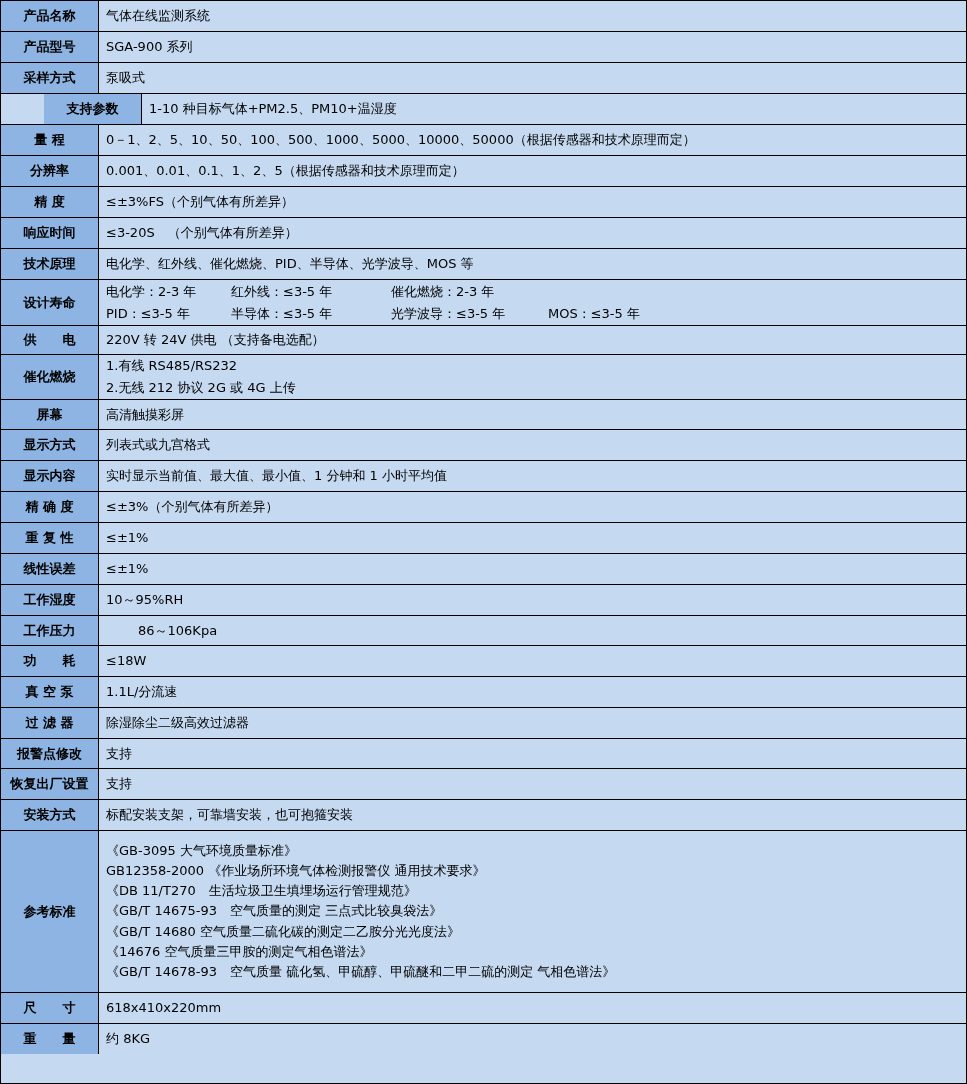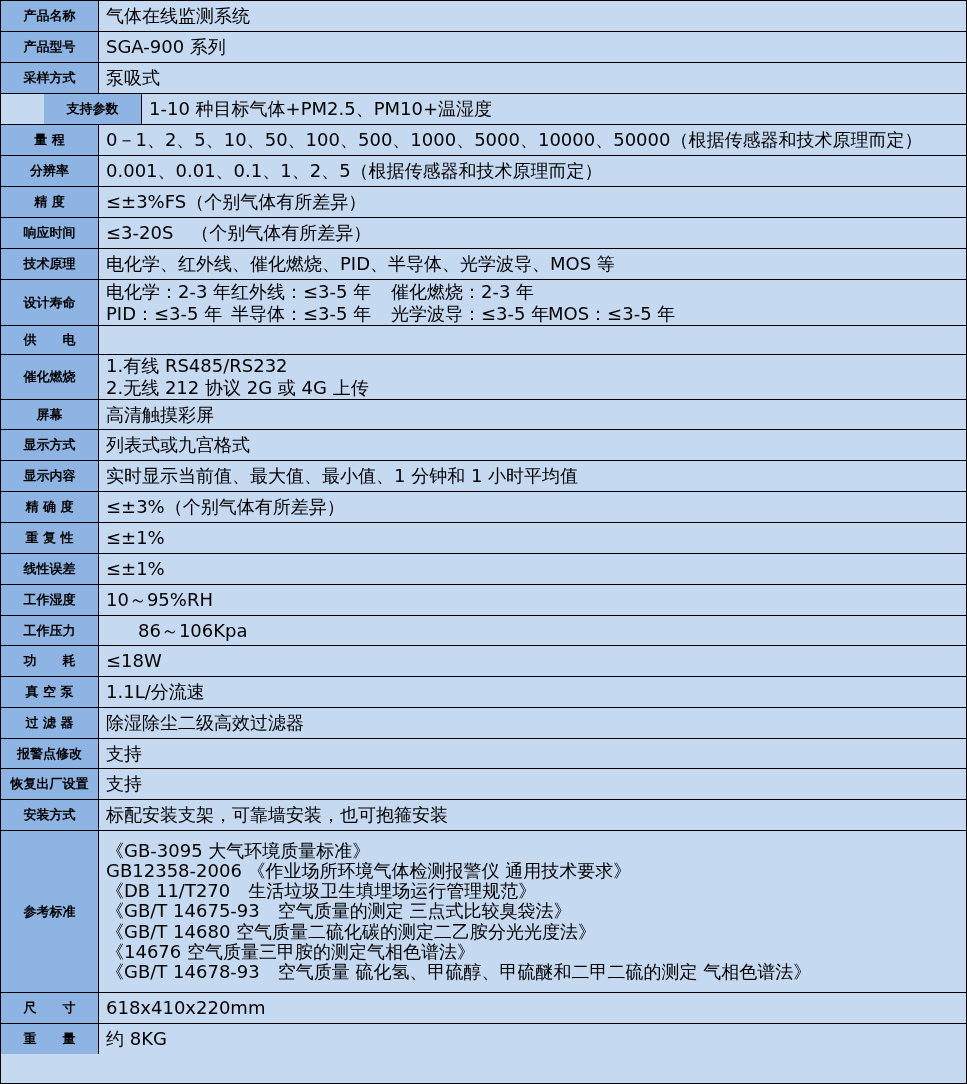--- a/index.html
+++ b/index.html
@@ -41,21 +41,21 @@
   }
   .cell-value {
     flex: 1;
     box-sizing: border-box;
     background: #c5d9f1;
     display: flex;
     flex-direction: column;
     justify-content: center;
     padding-left: 7px;
     padding-right: 4px;
-    font-size: 18px;
+    font-size: 13px;
     line-height: 22px;
   }
   .cell-value.dense {
     line-height: 20.2px;
   }
   .line {
     white-space: pre-wrap;
   }
   .line.cols {
     display: flex;
@@ -126,20 +126,23 @@
     </div>
     <div class="row" style="height: 46px;">
       <div class="cell-label">设计寿命</div>
       <div class="cell-value">
         <div class="line cols"><span class="seg seg-0">电化学：2-3 年</span><span class="seg seg-1">红外线：≤3-5 年</span><span class="seg seg-2">催化燃烧：2-3 年</span></div>
         <div class="line cols"><span class="seg seg-0">PID：≤3-5 年</span><span class="seg seg-1">半导体：≤3-5 年</span><span class="seg seg-2">光学波导：≤3-5 年</span><span class="seg seg-3">MOS：≤3-5 年</span></div>
       </div>
     </div>
     <div class="row" style="height: 29px;">
       <div class="cell-label">供　　电</div>
+      <div class="cell-value">
+        <div class="line">220V 转 24V 供电 （支持备电选配）</div>
+      </div>
     </div>
     <div class="row" style="height: 45px;">
       <div class="cell-label">催化燃烧</div>
       <div class="cell-value">
         <div class="line">1.有线 RS485/RS232</div>
         <div class="line">2.无线 212 协议 2G 或 4G 上传</div>
       </div>
     </div>
     <div class="row" style="height: 30px;">
       <div class="cell-label">屏幕</div>
@@ -222,21 +225,21 @@
     <div class="row" style="height: 31px;">
       <div class="cell-label">安装方式</div>
       <div class="cell-value">
         <div class="line">标配安装支架，可靠墙安装，也可抱箍安装</div>
       </div>
     </div>
     <div class="row" style="height: 162px;">
       <div class="cell-label">参考标准</div>
       <div class="cell-value dense">
         <div class="line">《GB-3095 大气环境质量标准》</div>
-        <div class="line">GB12358-2006 《作业场所环境气体检测报警仪 通用技术要求》</div>
+        <div class="line">GB12358-2000 《作业场所环境气体检测报警仪 通用技术要求》</div>
         <div class="line">《DB 11/T270　生活垃圾卫生填埋场运行管理规范》</div>
         <div class="line">《GB/T 14675-93　空气质量的测定 三点式比较臭袋法》</div>
         <div class="line">《GB/T 14680 空气质量二硫化碳的测定二乙胺分光光度法》</div>
         <div class="line">《14676 空气质量三甲胺的测定气相色谱法》</div>
         <div class="line">《GB/T 14678-93　空气质量 硫化氢、甲硫醇、甲硫醚和二甲二硫的测定 气相色谱法》</div>
       </div>
     </div>
     <div class="row" style="height: 31px;">
       <div class="cell-label">尺　　寸</div>
       <div class="cell-value">

